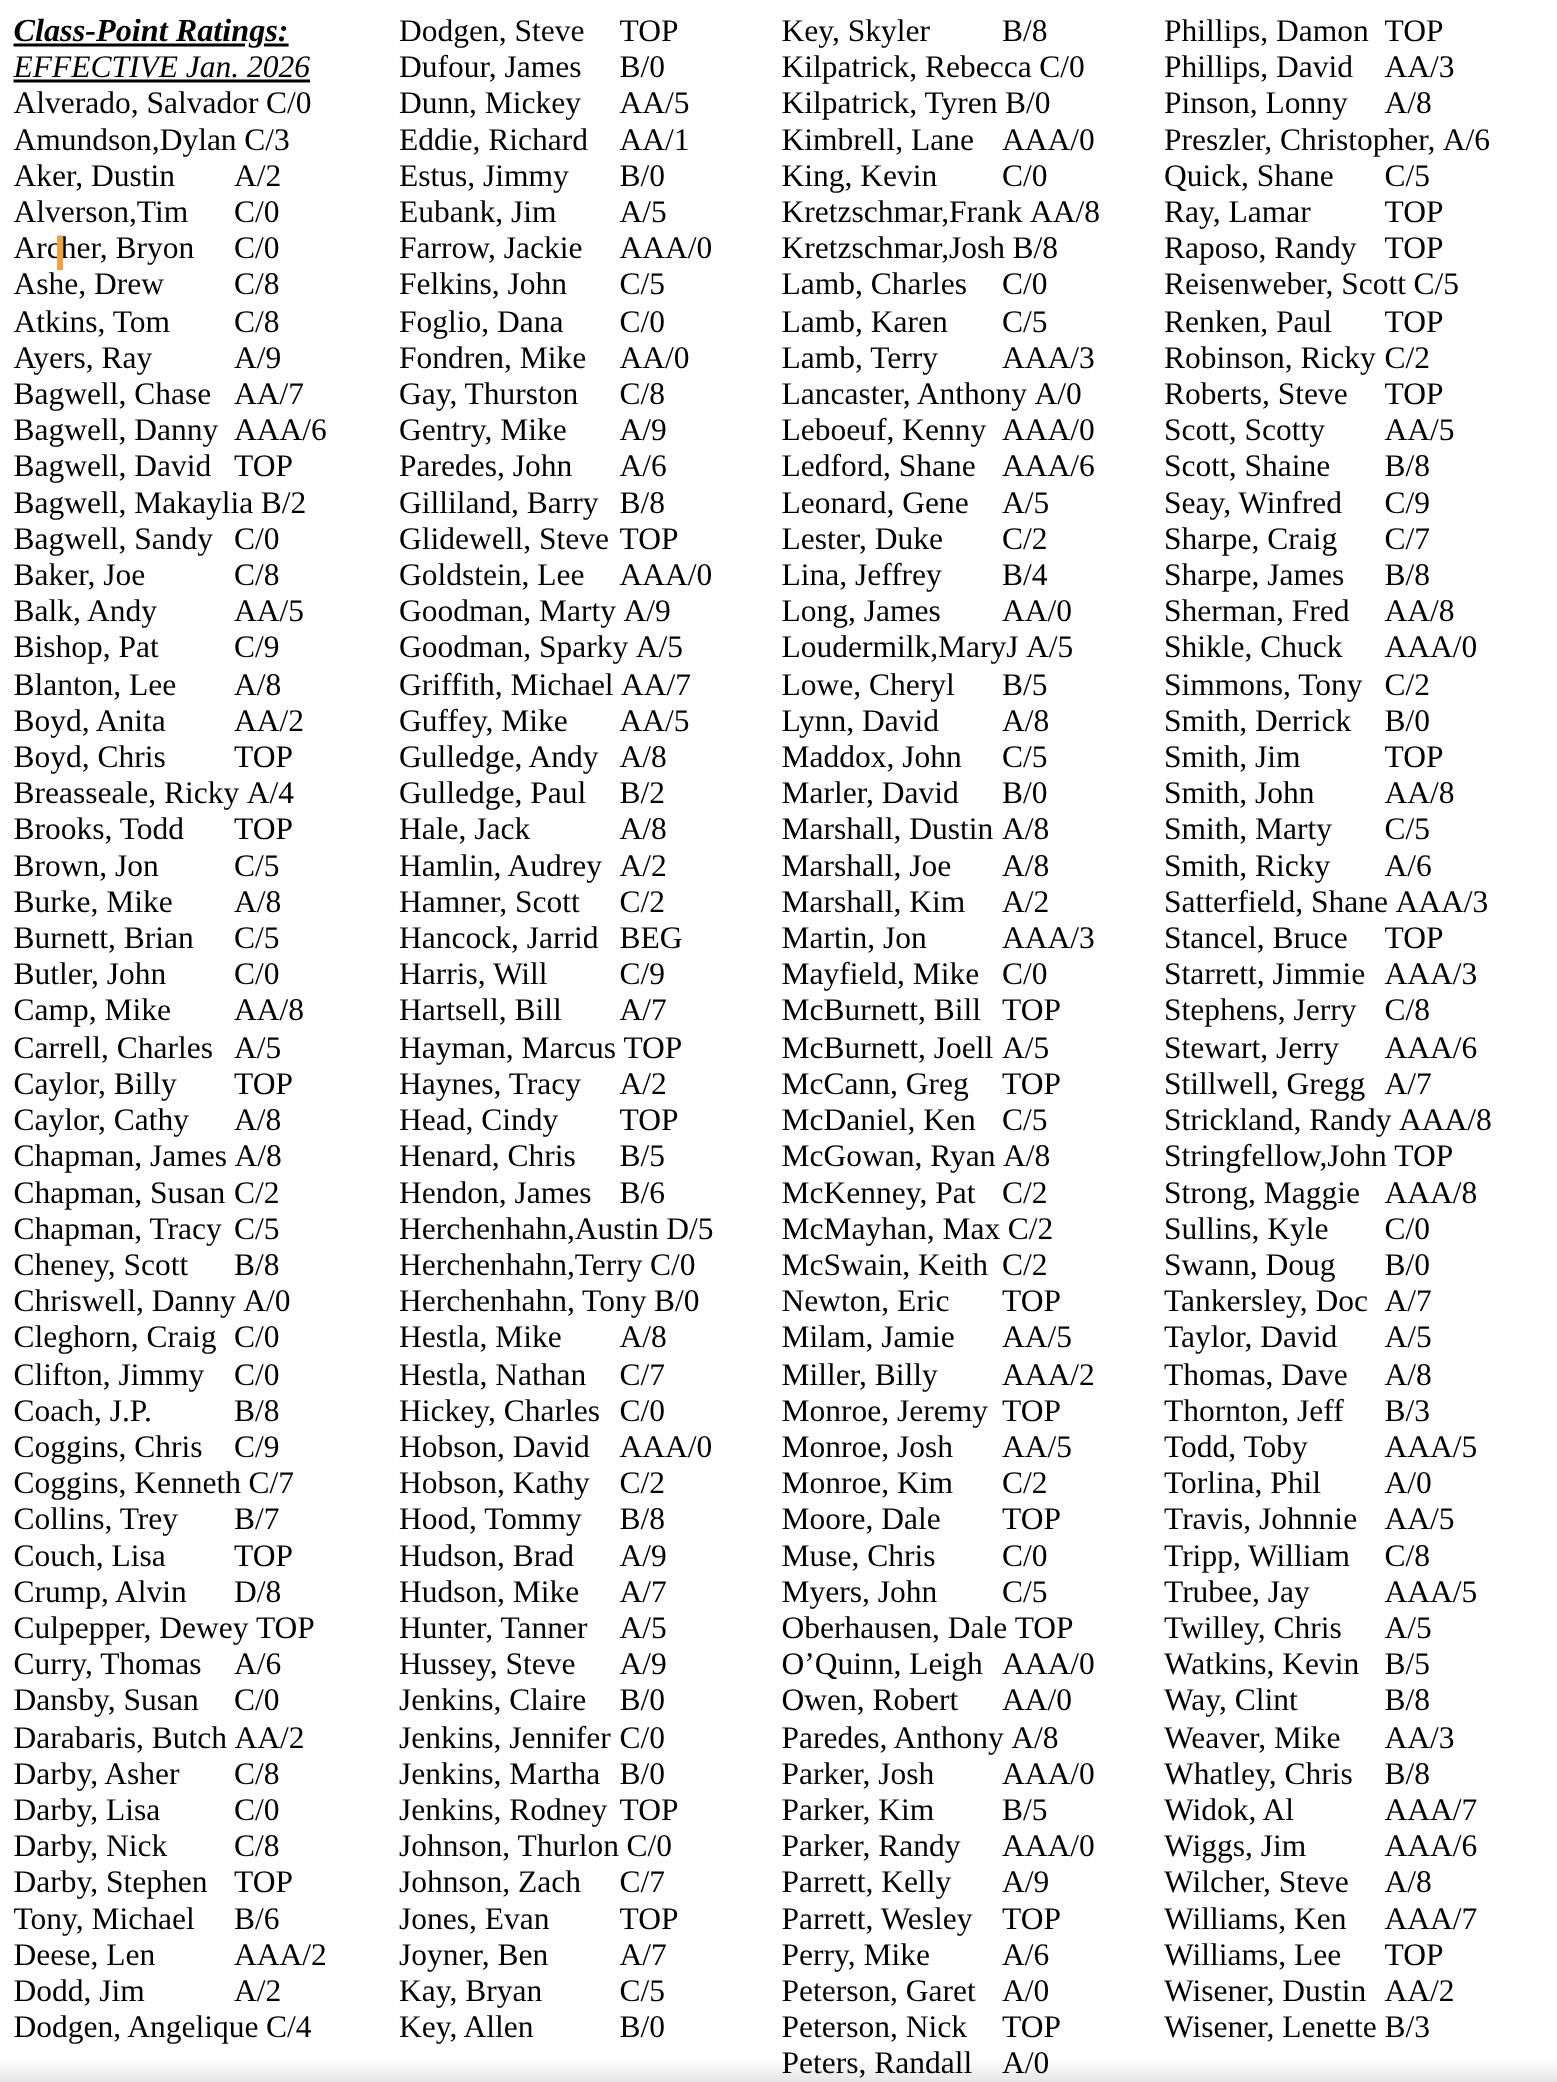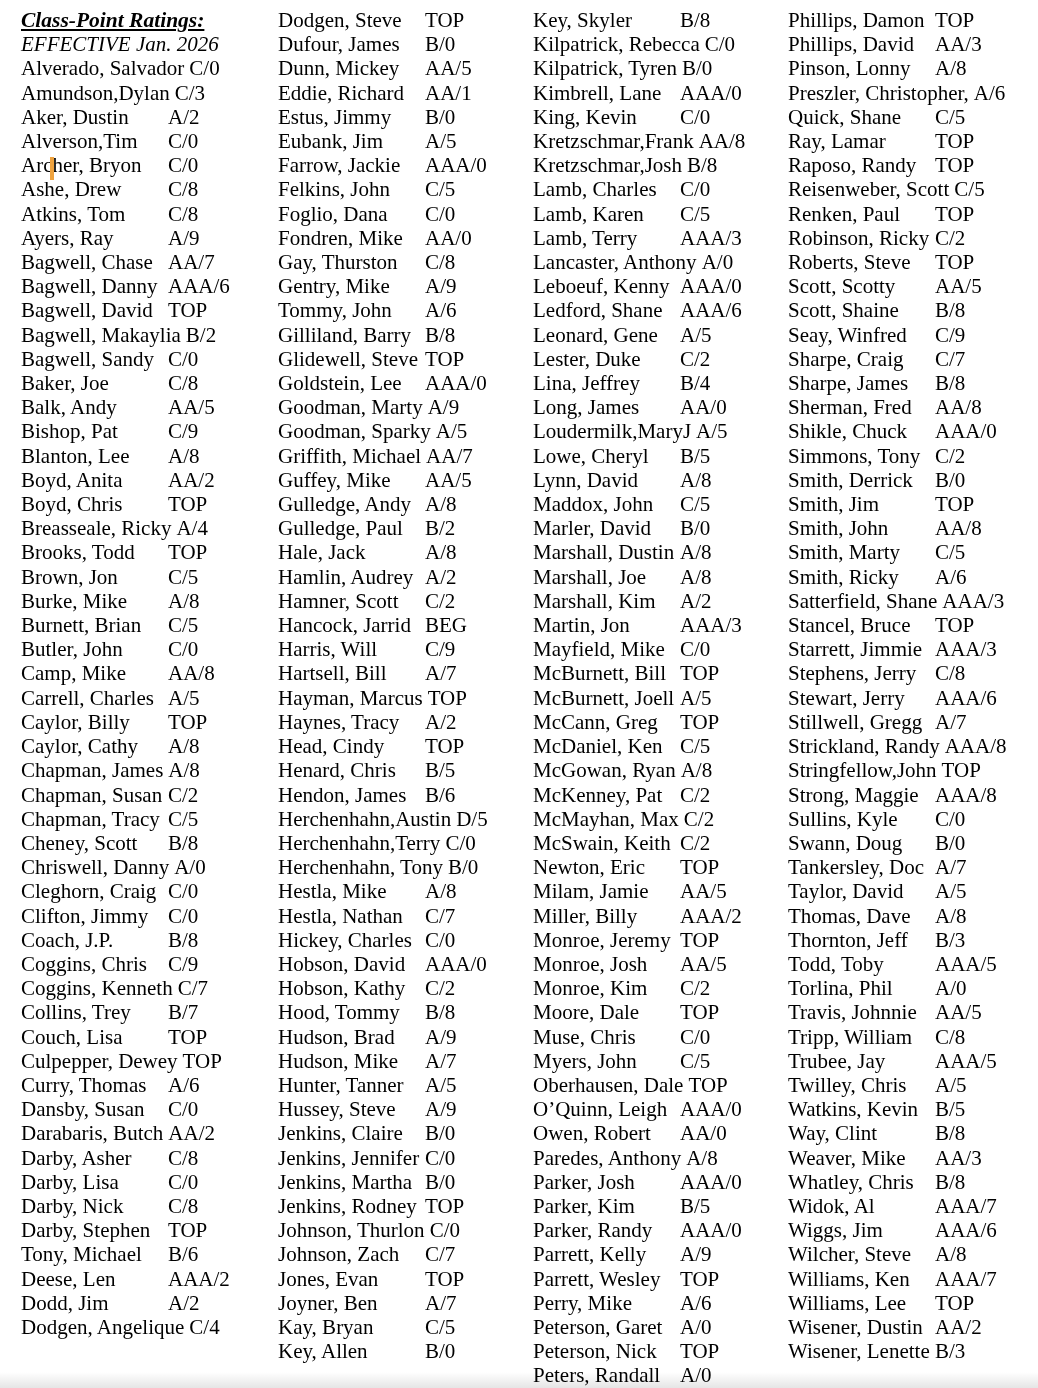--- a/index.html
+++ b/index.html
@@ -6,33 +6,34 @@
   body {
     width: 1038px; height: 1388px;
     font-family: "Liberation Serif", serif;
     color: #000;
     overflow: hidden;
     position: relative;
   }
   .page {
     display: grid;
     grid-template-columns: 257px 255px 255px 1fr;
-    padding: 8px 0 0 21px;
+    padding: 8px 0 0 9px;
     box-sizing: border-box;
     width: 1038px; height: 1388px;
   }
   .col { overflow: visible; }
   .hdr-title {
     font-weight: bold; font-style: italic;
     text-decoration: underline;
     font-size: 21.5px; line-height: 24.2px;
     white-space: nowrap;
   }
   .hdr-sub {
     font-style: italic;
+    text-decoration: underline;
     font-size: 21px; line-height: 24.2px;
     white-space: nowrap;
   }
   .row {
     display: flex;
     line-height: 24.2px;
     font-size: 21px;
     white-space: nowrap;
   }
   .name {
@@ -222,20 +223,24 @@
         </div>
         <div class="row">
           <span class="name">Collins, Trey</span>
           <span class="rating">B/7</span>
         </div>
         <div class="row">
           <span class="name">Couch, Lisa</span>
           <span class="rating">TOP</span>
         </div>
         <div class="row">
+          <span class="name">Crump, Alvin</span>
+          <span class="rating">D/8</span>
+        </div>
+        <div class="row">
           <span class="name">Culpepper, Dewey</span>
           <span class="rating">TOP</span>
         </div>
         <div class="row">
           <span class="name">Curry, Thomas</span>
           <span class="rating">A/6</span>
         </div>
         <div class="row">
           <span class="name">Dansby, Susan</span>
           <span class="rating">C/0</span>
@@ -322,21 +327,21 @@
         </div>
         <div class="row">
           <span class="name">Gay, Thurston</span>
           <span class="rating">C/8</span>
         </div>
         <div class="row">
           <span class="name">Gentry, Mike</span>
           <span class="rating">A/9</span>
         </div>
         <div class="row">
-          <span class="name">Tommy, John</span>
+          <span class="name">Paredes, John</span>
           <span class="rating">A/6</span>
         </div>
         <div class="row">
           <span class="name">Gilliland, Barry</span>
           <span class="rating">B/8</span>
         </div>
         <div class="row">
           <span class="name">Glidewell, Steve</span>
           <span class="rating">TOP</span>
         </div>

